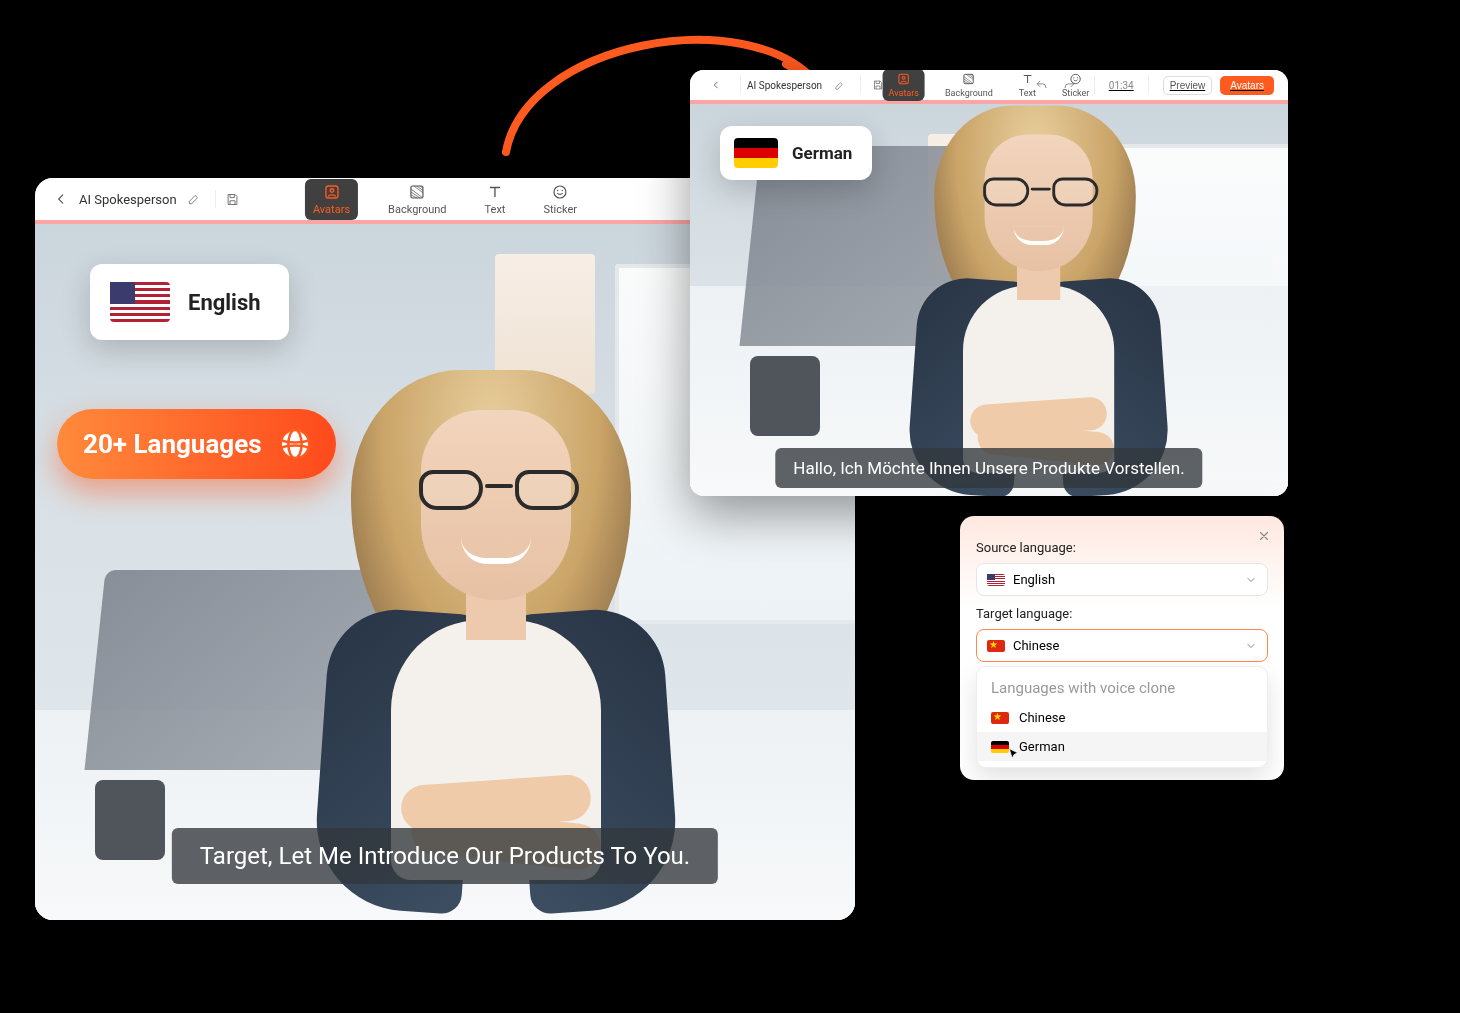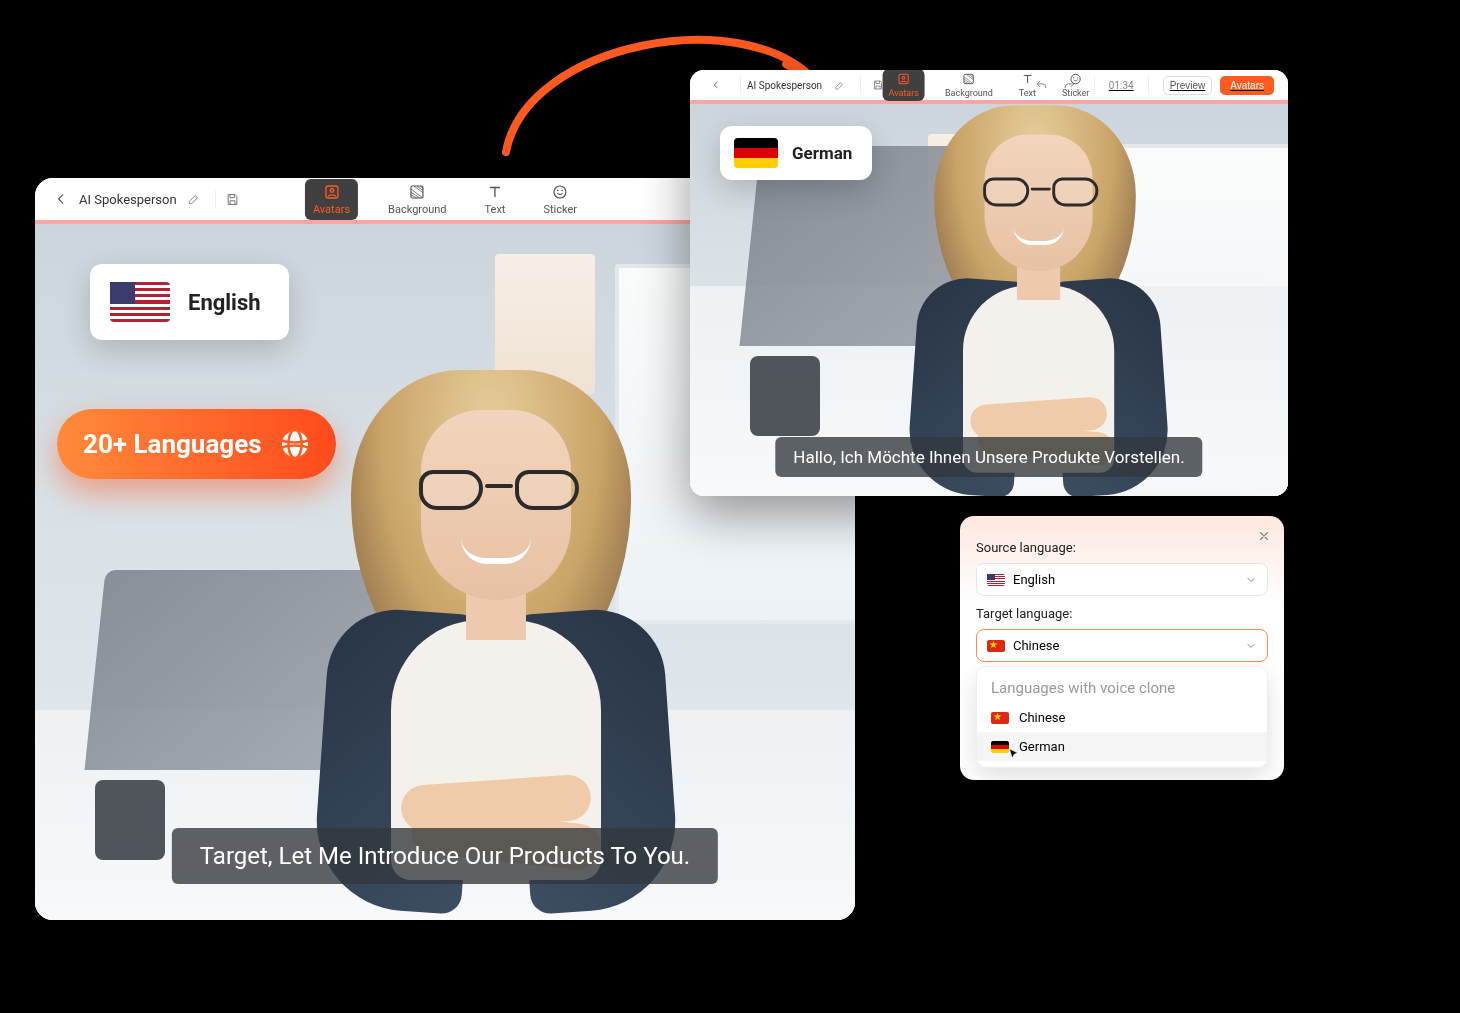--- a/index.html
+++ b/index.html
@@ -168,21 +168,21 @@
   }
   .ed-icon-btn { width:20px; height:20px; display:flex; align-items:center; justify-content:center; color:#888; cursor:pointer; }
   .ed-time { font-size:10px; color:#888; }
   .btn-preview { font-size:10px; color:#555; border:1px solid #ddd; background:#fff; padding:3px 6px; border-radius:5px; cursor:pointer; }
   .btn-export  { font-size:10px; color:#fff; background:#ff5a1f; padding:4px 10px; border-radius:5px; border:none; cursor:pointer; }
 
   .editor-right .ed-canvas { height: calc(100% - 34px); }
   .editor-right .lang-card { left:30px; top:22px; padding:12px 20px 12px 14px; gap:14px; }
   .editor-right .lang-card .flag { width:44px; height:30px; }
   .editor-right .lang-card .label { font-size:17px; }
-  .editor-right .subtitle-bar { font-size:17px; bottom:19px; padding:10px 18px; }
+  .editor-right .subtitle-bar { font-size:17px; bottom:8px; padding:10px 18px; }
 
   
   .editor-right .avatar { transform: translateX(-40%) scale(.72); transform-origin: bottom center; }
 
   
   .arrow {
     position:absolute; left:486px; top:12px; width:360px; height:160px;
     pointer-events:none;
   }
 

